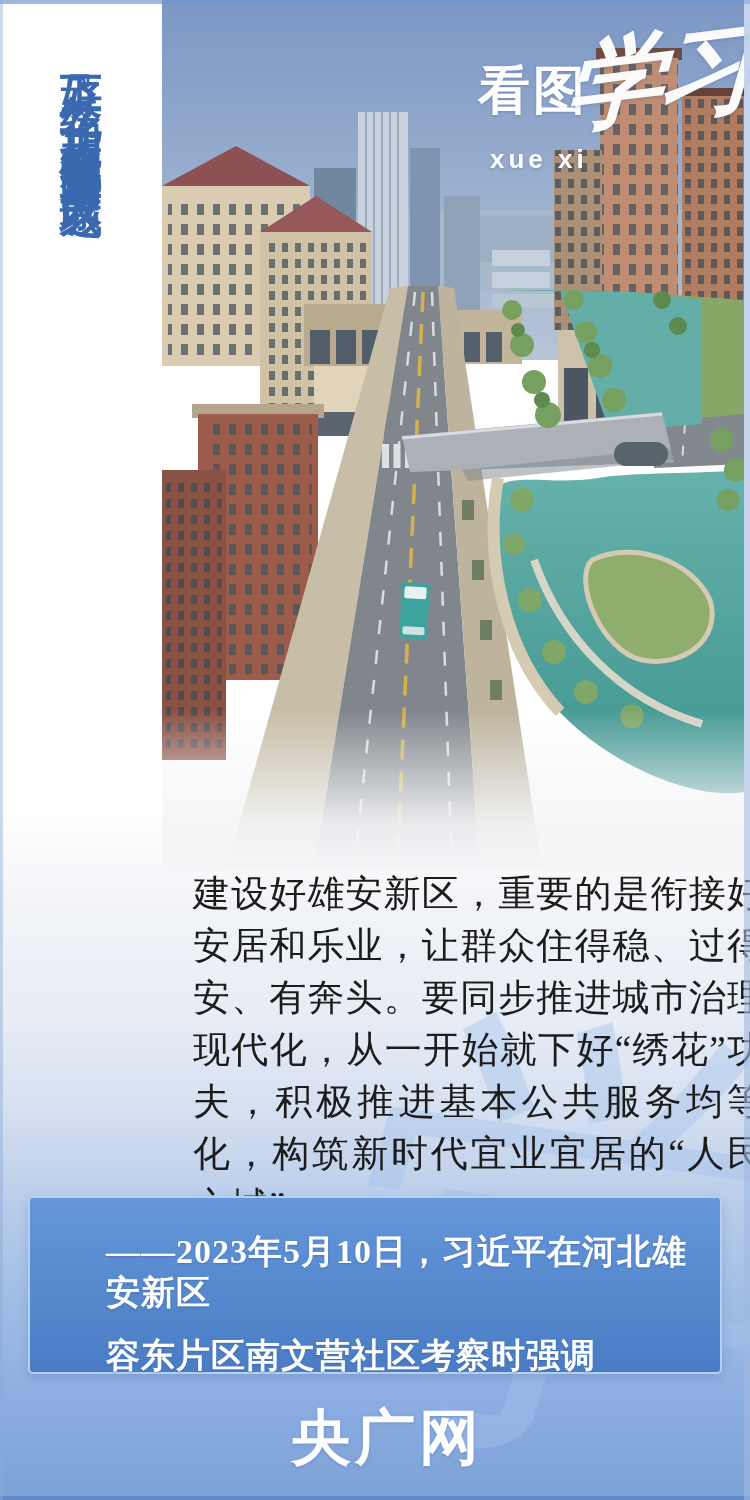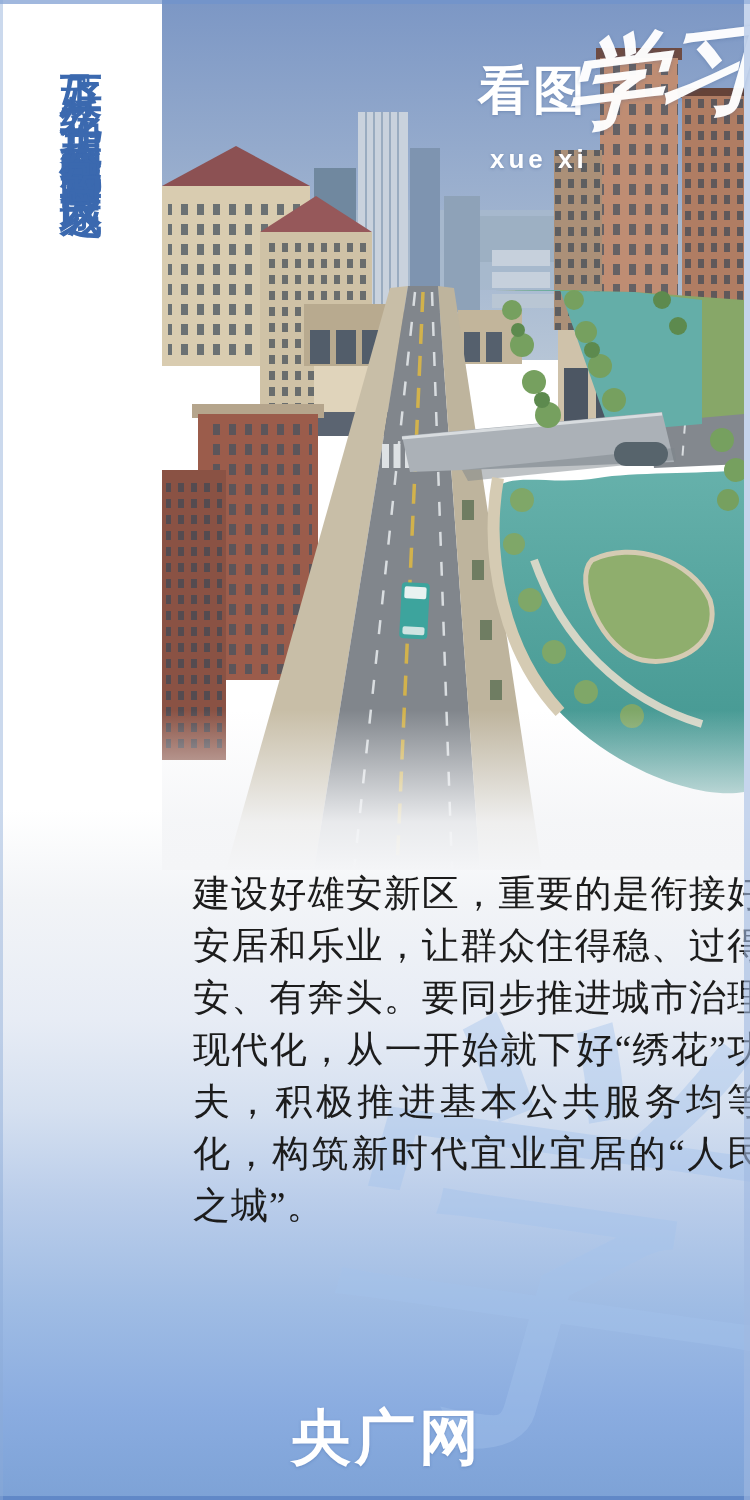--- a/index.html
+++ b/index.html
@@ -296,20 +296,24 @@
       <rect x="0" y="710" width="582" height="160" fill="url(#fadeG)"></rect>
     </svg>
   </div>
 
   <div class="logo-kantu">看图</div>
   <div class="logo-pinyin">xue xi</div>
   <div class="logo-script">学习</div>
 
   <p class="quote-body">建设好雄安新区，重要的是衔接好安居和乐业，让群众住得稳、过得安、有奔头。要同步推进城市治理现代化，从一开始就下好“绣花”功夫，积极推进基本公共服务均等化，构筑新时代宜业宜居的“人民之城”。</p>
 
+  <div class="attribution-box">
+    <p class="attribution-line">——2023年5月10日，习近平在河北雄安新区</p>
+    <p class="attribution-line">容东片区南文营社区考察时强调</p>
+  </div>
 
   <div class="footer-brand">央广网</div>
 
   <div class="frame-top"></div>
   <div class="frame-bottom"></div>
   <div class="frame-left"></div>
   <div class="frame-right"></div>
 
 </div>
 

